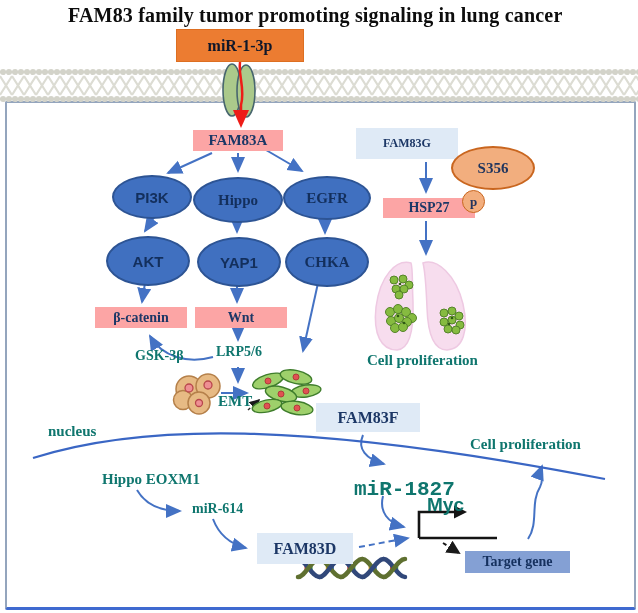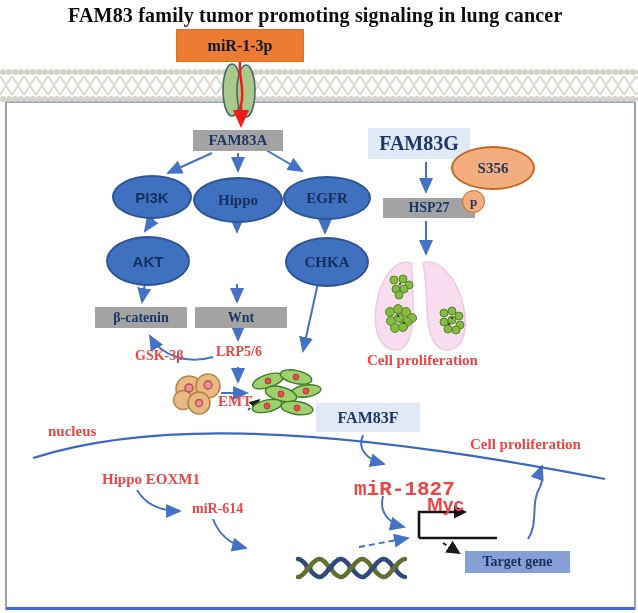--- a/index.html
+++ b/index.html
@@ -2,29 +2,29 @@
 <html><head>
 <meta charset="utf-8">
 <style>
   html,body{margin:0;padding:0;background:#ffffff;}
   #stage{position:relative;width:638px;height:613px;background:#fff;overflow:hidden;
          font-family:"Liberation Serif",serif;}
   .abs{position:absolute;}
   .ttl{font-weight:bold;font-size:20px;color:#0d0d0d;white-space:nowrap;letter-spacing:.2px;}
   .box{position:absolute;display:flex;align-items:center;justify-content:center;
        font-weight:bold;color:#1c3766;white-space:nowrap;z-index:3;}
-  .mblue{background:#a3a3a3;}
+  .mblue{background:#fca5a5;}
   .lblue{background:#dfeaf6;}
   .tblue{background:#84a0d4;}
   .orange{background:#ec7c31;border:1px solid #dd6f22;color:#0f172a;}
   .enode{position:absolute;display:flex;align-items:center;justify-content:center;
          border-radius:50%;background:#4070c0;border:2px solid #2d5494;
          font-weight:bold;font-size:15px;color:#132f5c;z-index:3;}
   .sans{font-family:"Liberation Sans",sans-serif;}
-  .lbl{position:absolute;font-weight:bold;color:#ef4444;white-space:nowrap;z-index:3;}
+  .lbl{position:absolute;font-weight:bold;color:#0f766e;white-space:nowrap;z-index:3;}
   .oellipse{position:absolute;display:flex;align-items:center;justify-content:center;
          border-radius:50%;background:#f2ae7e;border:2px solid #c9661f;
          font-weight:bold;color:#20355e;z-index:4;}
   #cellbox{position:absolute;left:5px;top:101px;width:627px;height:504px;
          border:2px solid #94a5bd;border-bottom:3px solid #3f6ad0;border-radius:2px;z-index:0;}
   #memsvg{position:absolute;left:0;top:67px;z-index:1;}
   #artsvg{position:absolute;left:0;top:0;z-index:2;pointer-events:none;}
 </style>
 </head>
 <body>
@@ -201,39 +201,41 @@
   </svg>
 
   <div class="box orange" style="left:176px;top:29px;width:126px;height:31px;font-size:16px;">miR-1-3p</div>
 
   <div class="box mblue" style="left:193px;top:130px;width:90px;height:21px;font-size:15px;">FAM83A</div>
 
   <div class="enode sans" style="left:112px;top:175px;width:76px;height:40px;">PI3K</div>
   <div class="enode" style="left:193px;top:177px;width:86px;height:42px;">Hippo</div>
   <div class="enode" style="left:283px;top:176px;width:84px;height:40px;">EGFR</div>
   <div class="enode sans" style="left:106px;top:236px;width:80px;height:46px;">AKT</div>
+  <div class="enode sans" style="left:197px;top:237px;width:80px;height:46px;">YAP1</div>
   <div class="enode" style="left:285px;top:237px;width:80px;height:46px;">CHKA</div>
 
   <div class="box mblue" style="left:195px;top:307px;width:92px;height:21px;font-size:14px;">Wnt</div>
   <div class="box mblue" style="left:95px;top:307px;width:92px;height:21px;font-size:14px;">β-catenin</div>
 
   <div class="lbl" style="left:135px;top:348px;font-size:14px;">GSK-3β</div>
   <div class="lbl" style="left:216px;top:344px;font-size:14px;">LRP5/6</div>
   <div class="lbl" style="left:218px;top:393px;font-size:15px;">EMT</div>
 
-  <div class="box lblue" style="left:368px;top:128px;width:102px;height:31px;font-size:20px;">FAM83G</div>
+  <div class="box lblue" style="left:356px;top:128px;width:102px;height:31px;font-size:12px;">FAM83G</div>
   <div class="oellipse" style="left:451px;top:146px;width:80px;height:40px;font-size:15px;">S356</div>
   <div class="box mblue" style="left:383px;top:198px;width:92px;height:20px;font-size:14px;">HSP27</div>
   <div class="oellipse" style="left:462px;top:190px;width:21px;height:21px;font-size:13px;border-width:1.5px;">p</div>
 
   <div class="lbl" style="left:367px;top:352px;font-size:15px;">Cell proliferation</div>
 
   <div class="lbl" style="left:48px;top:423px;font-size:15px;">nucleus</div>
   <div class="lbl" style="left:102px;top:471px;font-size:15px;">Hippo EOXM1</div>
   <div class="lbl" style="left:192px;top:501px;font-size:14px;">miR-614</div>
+  <div class="box lblue" style="left:257px;top:533px;width:96px;height:31px;font-size:16px;">FAM83D</div>
 
   <div class="box lblue" style="left:316px;top:403px;width:104px;height:29px;font-size:16px;">FAM83F</div>
   <div class="lbl" style="left:354px;top:478px;font-size:21px;font-family:Liberation Mono, monospace;">miR-1827</div>
   <div class="lbl sans" style="left:427px;top:494px;font-size:19px;font-weight:700;">Myc</div>
   <div class="box tblue" style="left:465px;top:551px;width:105px;height:22px;font-size:14px;color:#15305e;">Target gene</div>
   <div class="lbl" style="left:470px;top:436px;font-size:15px;">Cell proliferation</div>
 
 </div>
 
 </body></html>

